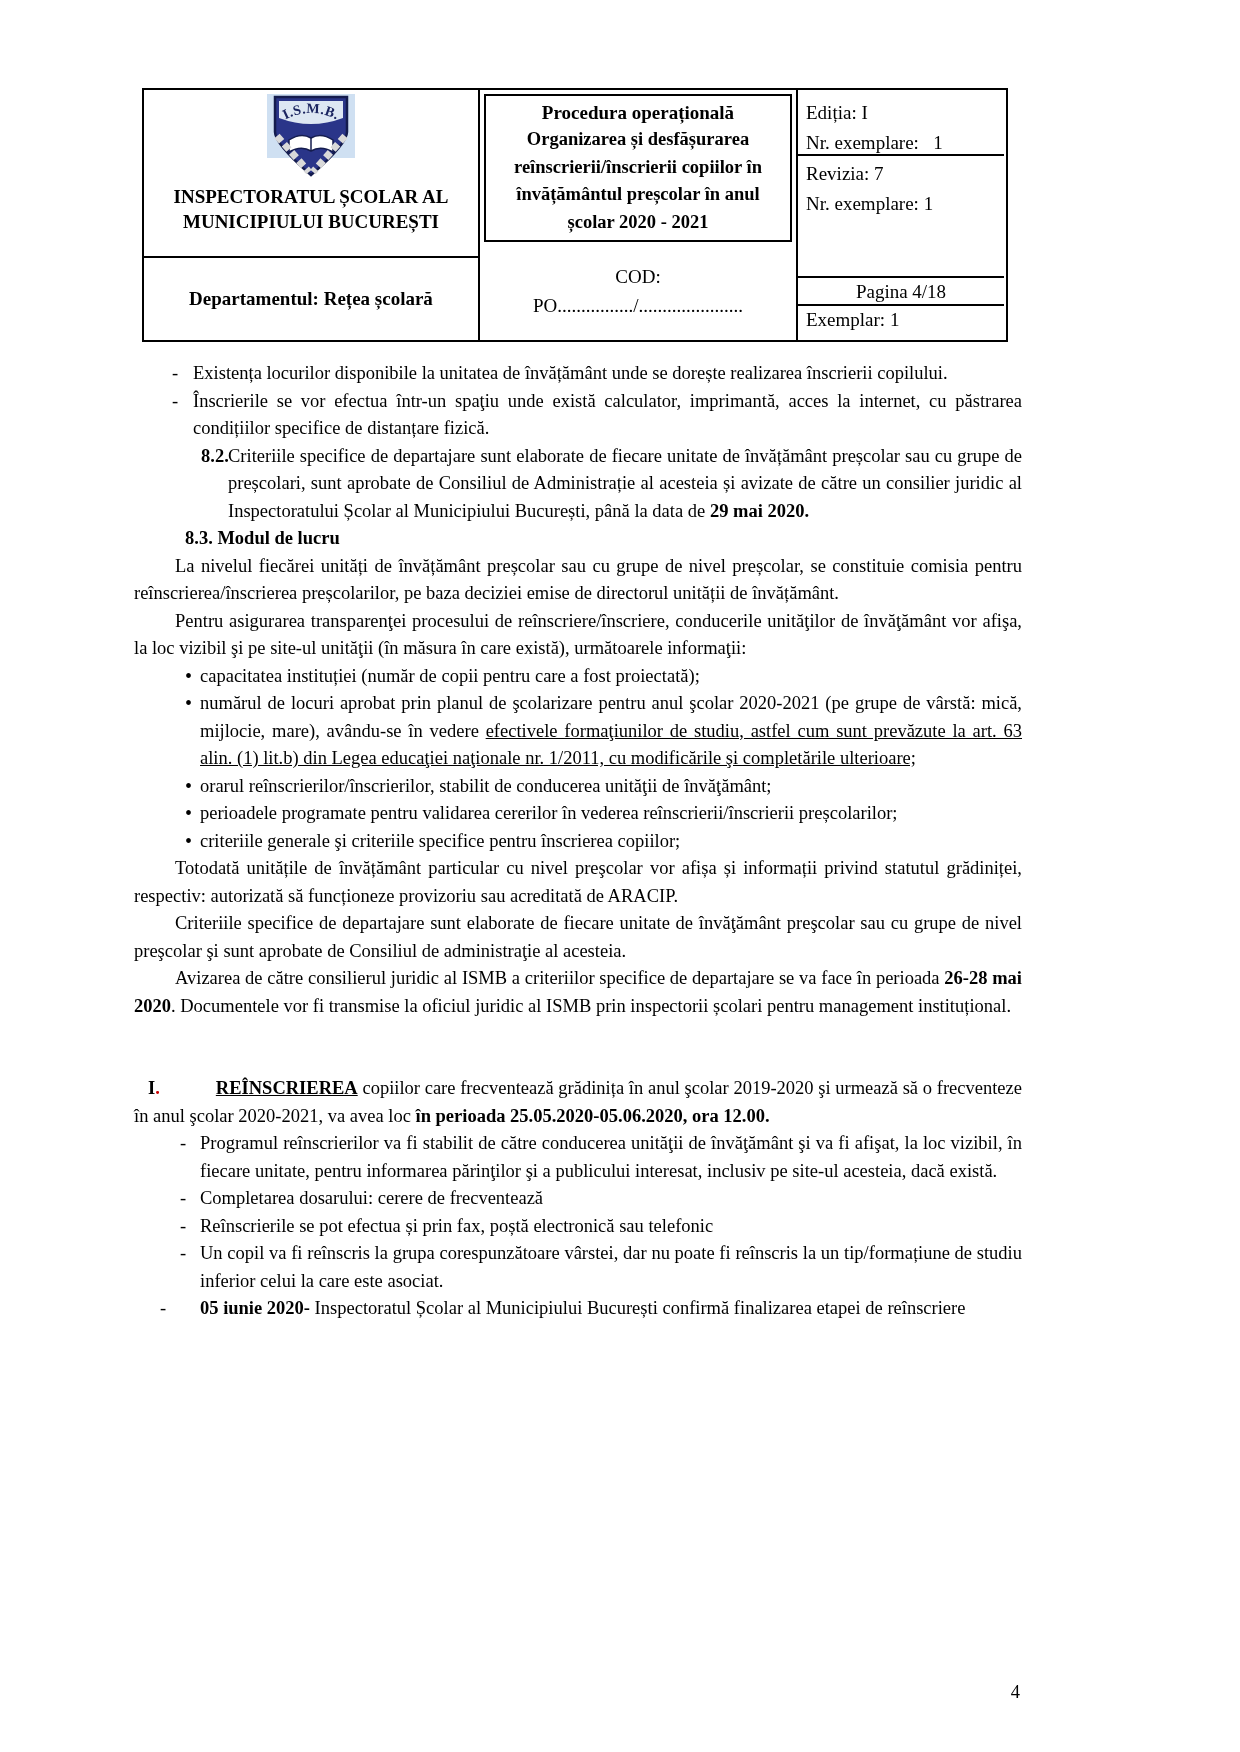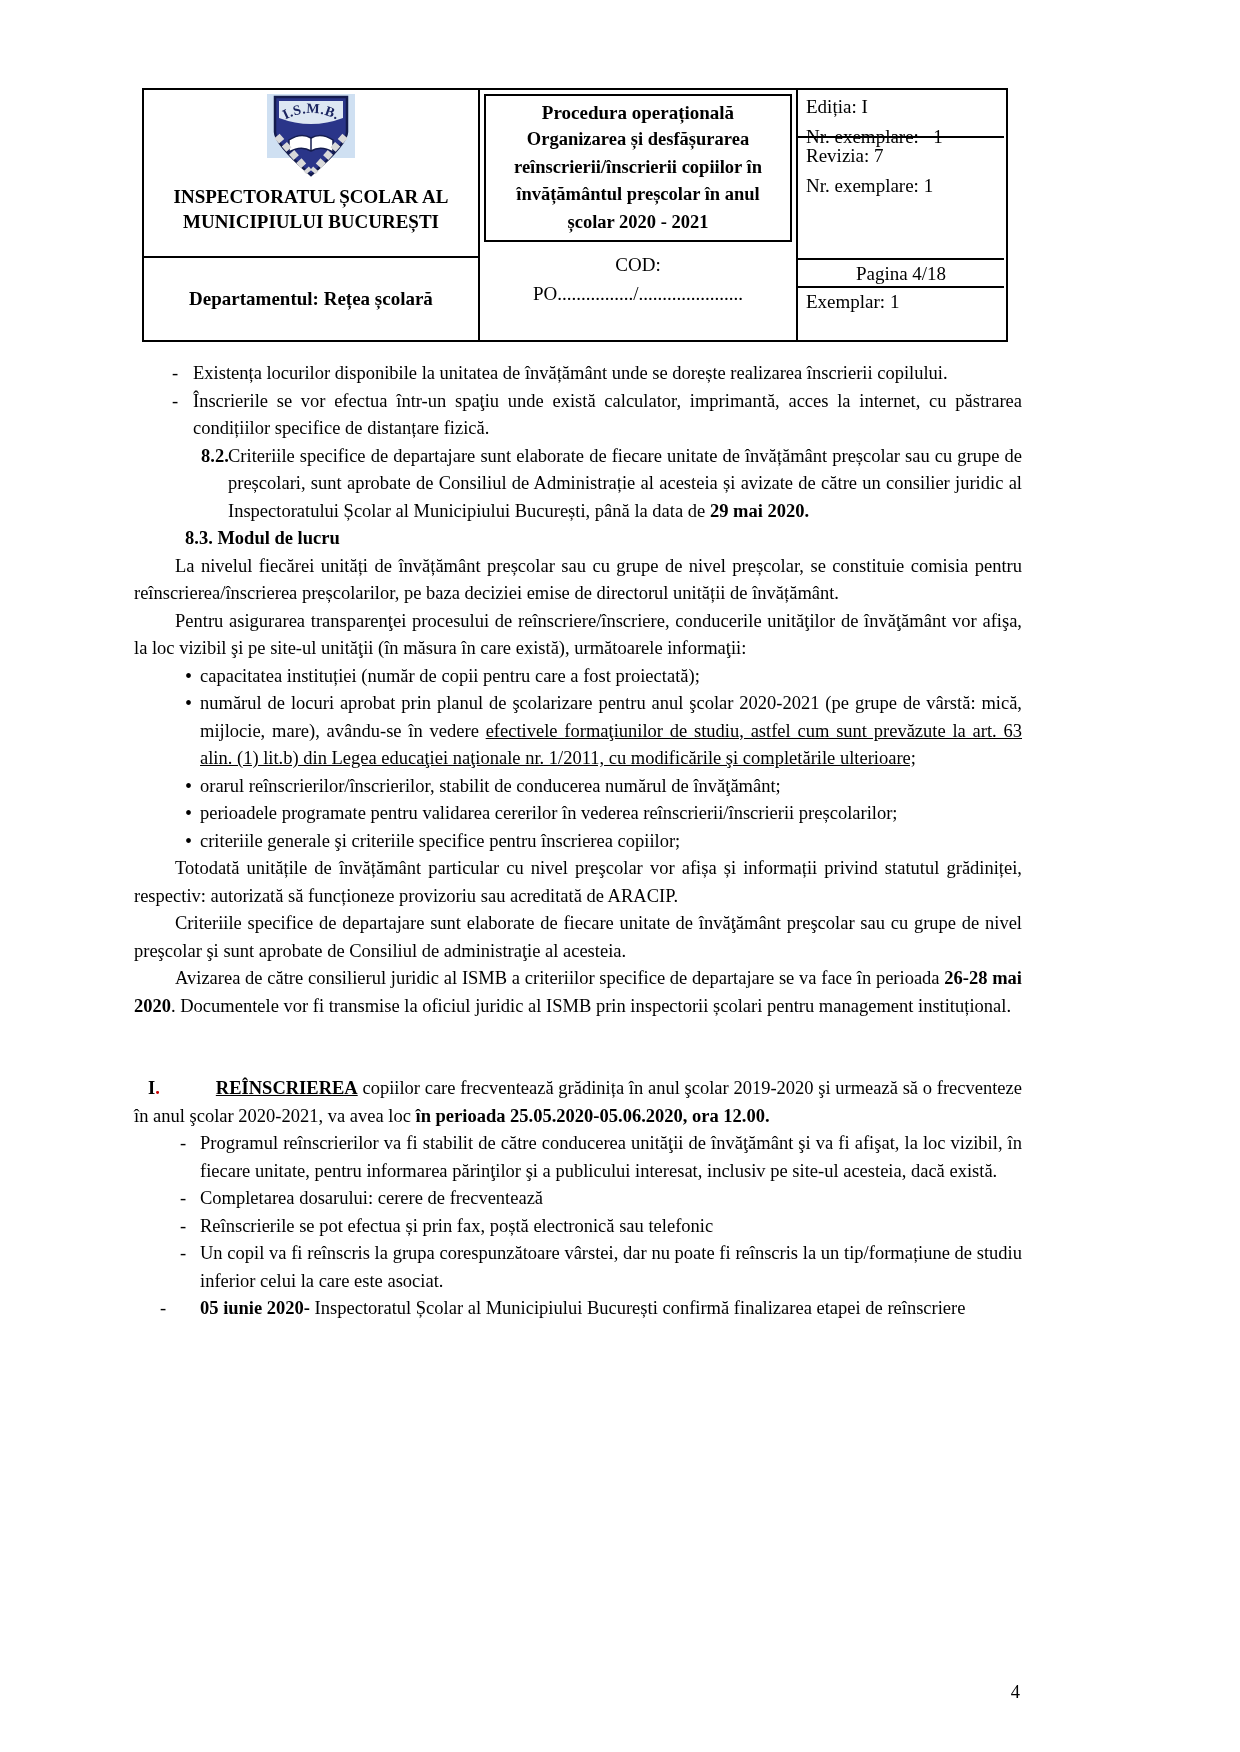--- a/index.html
+++ b/index.html
@@ -14,23 +14,23 @@
   .hdr-left{border-right:2px solid #000;display:flex;flex-direction:column;}
   .hdr-left-top{height:166px;overflow:hidden;text-align:center;padding-top:4px;box-sizing:border-box;}
   .org{font-weight:bold;font-size:19px;line-height:25px;margin-top:2px;}
   .hdr-left-bottom{border-top:2px solid #000;flex:1;display:flex;align-items:center;
        justify-content:center;font-weight:bold;font-size:19px;}
   .hdr-mid{border-right:2px solid #000;box-sizing:border-box;}
   .title-box{border:2px solid #000;margin:4px 4px 0 4px;height:148px;box-sizing:border-box;
        text-align:center;padding:3px 6px;overflow:hidden;}
   .ptitle{font-weight:bold;font-size:19px;line-height:27px;}
   .psub{font-weight:bold;font-size:18.5px;line-height:27.5px;}
-  .cod{text-align:center;font-size:19px;line-height:29px;margin-top:8px;}
+  .cod{text-align:center;font-size:19px;line-height:29px;margin-top:20px;}
   .hdr-right{display:flex;flex-direction:column;font-size:19px;}
-  .hr1{height:48px;border-bottom:2px solid #000;padding:2px 8px 0 8px;line-height:30px;box-sizing:border-box;}
+  .hr1{height:66px;border-bottom:2px solid #000;padding:8px 8px 0 8px;line-height:30px;box-sizing:border-box;}
   .hr2{height:122px;border-bottom:2px solid #000;padding:3px 8px 0 8px;line-height:30px;box-sizing:border-box;}
   .hr3{height:28px;border-bottom:2px solid #000;text-align:center;line-height:27px;box-sizing:border-box;}
   .hr4{flex:1;padding:0 8px;line-height:28px;}
   .pre{white-space:pre-wrap;}
 
   
   .bodytext{margin-top:18px;font-size:18.5px;line-height:27.5px;text-align:justify;}
   .b{font-weight:bold;}
   .u{text-decoration:underline;font-family:Liberation Serif, serif;}
   .red{color:#cc0000;}
@@ -114,21 +114,21 @@
         <span>8.3.</span> <span>Modul de lucru</span>
       </div>
 
       <div class="para">La nivelul fiecărei unități de învățământ preșcolar sau cu grupe de nivel preșcolar, se constituie comisia pentru reînscrierea/înscrierea preșcolarilor, pe baza deciziei emise de directorul unității de învățământ.</div>
       <div class="para">Pentru asigurarea transparenţei procesului de reînscriere/înscriere, conducerile unităţilor de învăţământ vor afişa, la loc vizibil şi pe site-ul unităţii (în măsura în care există), următoarele informaţii:</div>
 
       <div class="bullet">capacitatea instituției (număr de copii pentru care a fost proiectată);</div>
       <div class="bullet">
         <span>numărul de locuri aprobat prin planul de şcolarizare pentru anul şcolar 2020-2021 (pe grupe de vârstă: mică, mijlocie, mare), avându-se în vedere </span><span class="u">efectivele formaţiunilor de studiu, astfel cum sunt prevăzute la art. 63 alin. (1) lit.b) din Legea educaţiei naţionale nr. 1/2011, cu modificările şi completările ulterioare;</span>
       </div>
-      <div class="bullet">orarul reînscrierilor/înscrierilor, stabilit de conducerea numărul de învăţământ;</div>
+      <div class="bullet">orarul reînscrierilor/înscrierilor, stabilit de conducerea unităţii de învăţământ;</div>
       <div class="bullet">perioadele programate pentru validarea cererilor în vederea reînscrierii/înscrierii preșcolarilor;</div>
       <div class="bullet">criteriile generale şi criteriile specifice pentru înscrierea copiilor;</div>
 
       <div class="para">Totodată unitățile de învățământ particular cu nivel preşcolar vor afișa și informații privind statutul grădiniței, respectiv: autorizată să funcționeze provizoriu sau acreditată de ARACIP.</div>
       <div class="para">Criteriile specifice de departajare sunt elaborate de fiecare unitate de învăţământ preşcolar sau cu grupe de nivel preşcolar şi sunt aprobate de Consiliul de administraţie al acesteia.</div>
       <div class="para">
         <span>Avizarea de către consilierul juridic al ISMB a criteriilor specifice de departajare se va face în perioada </span><span class="b">26-28 mai 2020</span><span>. Documentele vor fi transmise la oficiul juridic al ISMB prin inspectorii școlari pentru management instituțional.</span>
       </div>
 
       <div class="sec1">

